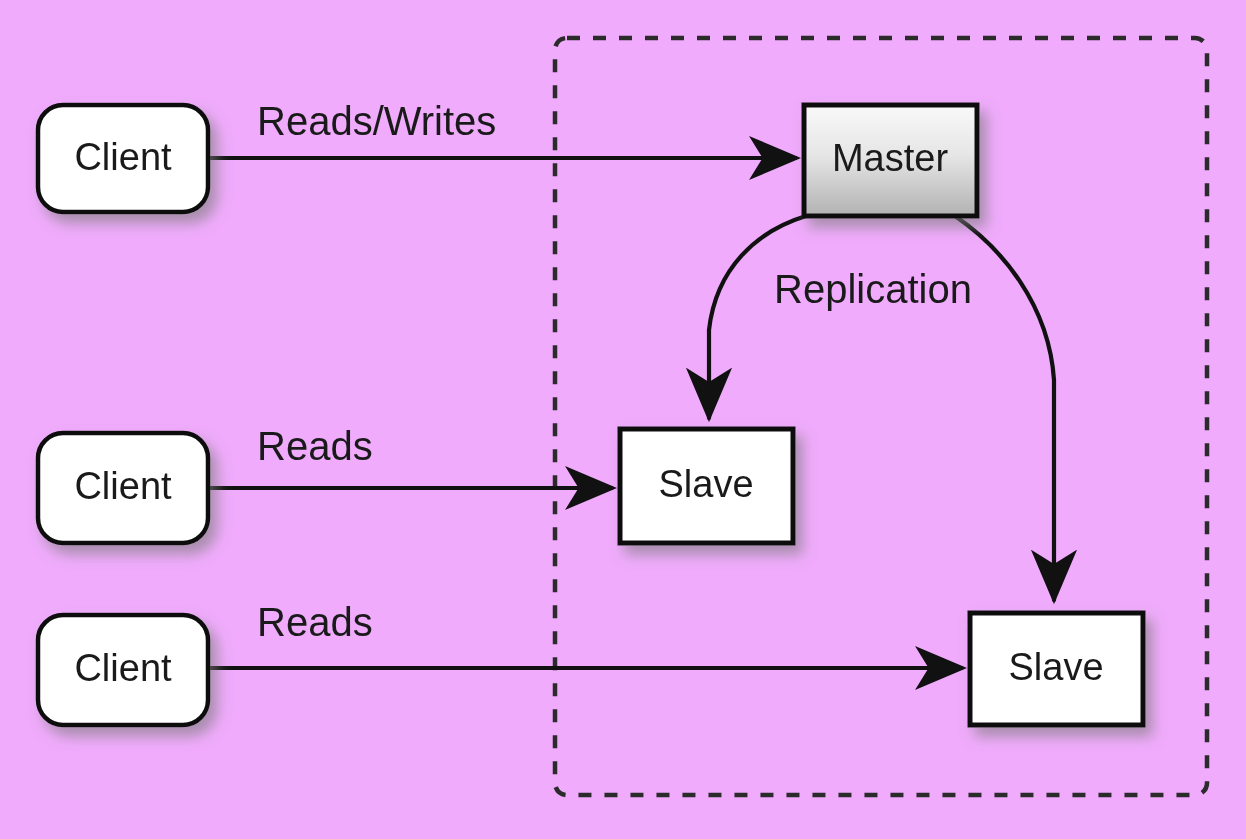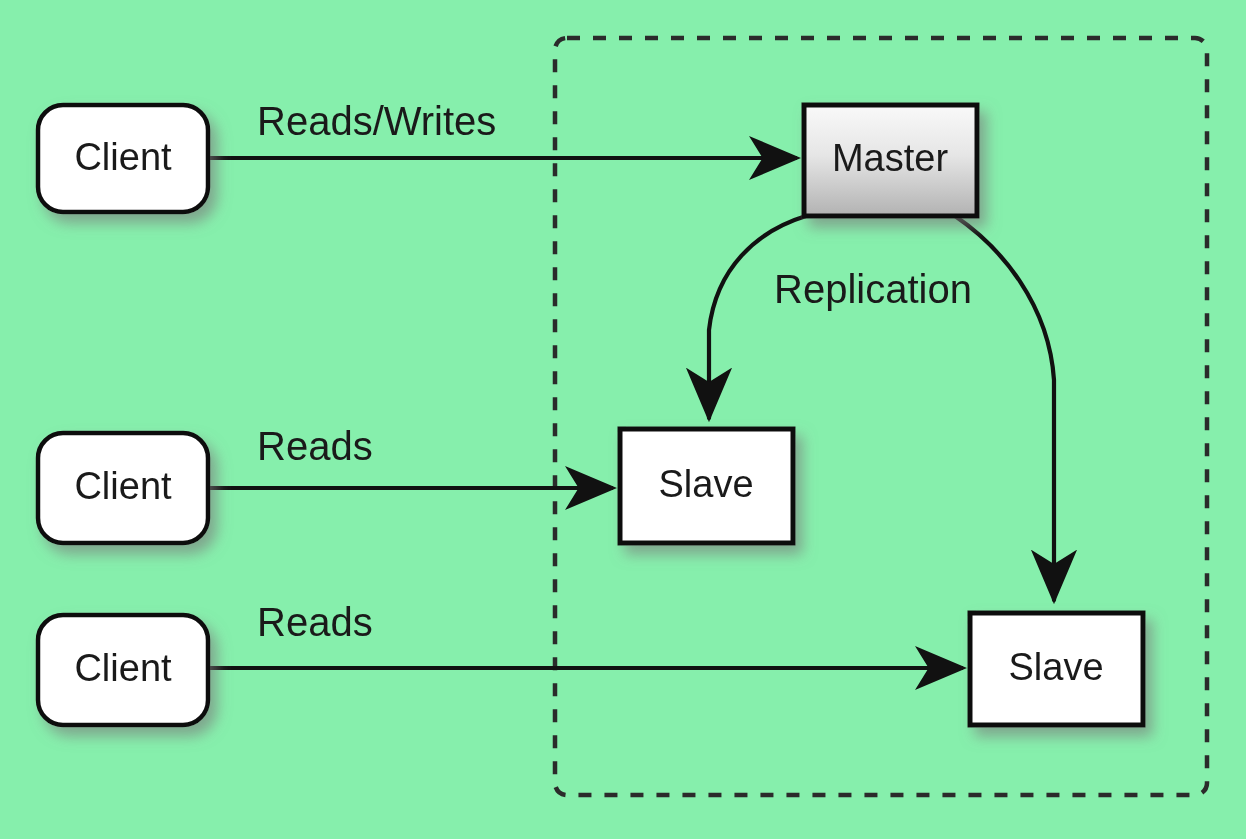--- a/index.html
+++ b/index.html
@@ -7,21 +7,21 @@
     padding: 0;
     background: #ffffff;
   }
   body {
     font-family: "Liberation Sans", sans-serif;
   }
   #canvas {
     position: relative;
     width: 1246px;
     height: 839px;
-    background: #86efac;
+    background: #f0abfc;
     overflow: hidden;
   }
   #diagram-svg {
     position: absolute;
     left: 0;
     top: 0;
     width: 1246px;
     height: 839px;
   }
   .node-label {

